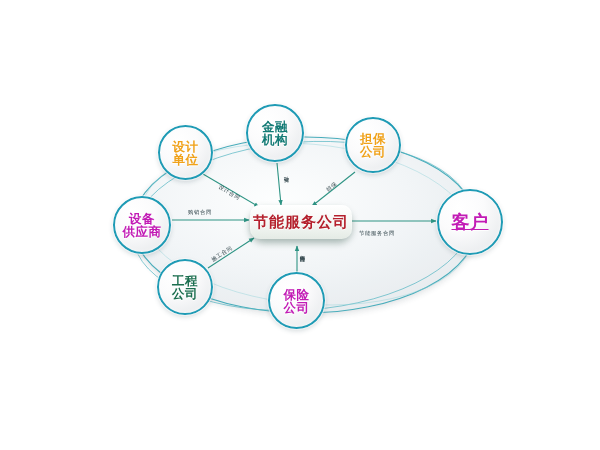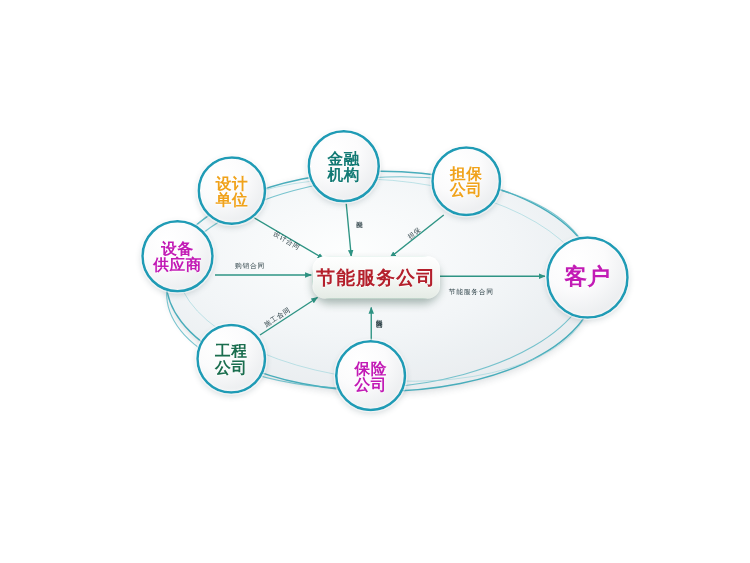--- a/index.html
+++ b/index.html
@@ -181,39 +181,39 @@
     <span class="label-line">设计</span>
     <span class="label-line">单位</span>
   </div>
 
   <div class="node small txt-orange" style="left:345px; top:117px; width:56px; height:56px;">
     <span class="ring"></span>
     <span class="label-line">担保</span>
     <span class="label-line">公司</span>
   </div>
 
-  <div class="node small txt-magenta" style="left:113px; top:176px; width:58px; height:58px;text-align:center;">
+  <div class="node small txt-magenta" style="left:113px; top:196px; width:58px; height:58px;text-align:center;">
     <span class="ring"></span>
     <span class="label-line">设备</span>
     <span class="label-line">供应商</span>
   </div>
 
   <div class="node small txt-green" style="left:157px; top:259px; width:56px; height:56px;">
     <span class="ring"></span>
     <span class="label-line">工程</span>
     <span class="label-line">公司</span>
   </div>
 
   <div class="node small txt-magenta" style="left:268px; top:272px; width:57px; height:57px;">
     <span class="ring"></span>
     <span class="label-line">保险</span>
     <span class="label-line">公司</span>
   </div>
 
-  <div class="node big txt-magenta" style="left:437px; top:189px; width:66px; height:66px;">
+  <div class="node big txt-magenta" style="left:437px; top:189px; width:66px; height:66px;text-decoration:underline;">
     <span class="ring"></span>
     <span class="label-line">客户</span>
   </div>
 
   <div class="edge-label" style="left:219px; top:183px; transform:rotate(31deg);">设计合同</div>
 
   <div class="edge-label vert" style="left:284px; top:172px;">融资</div>
 
   <div class="edge-label" style="left:327px; top:187px; transform:rotate(-38deg);">担保</div>
 

